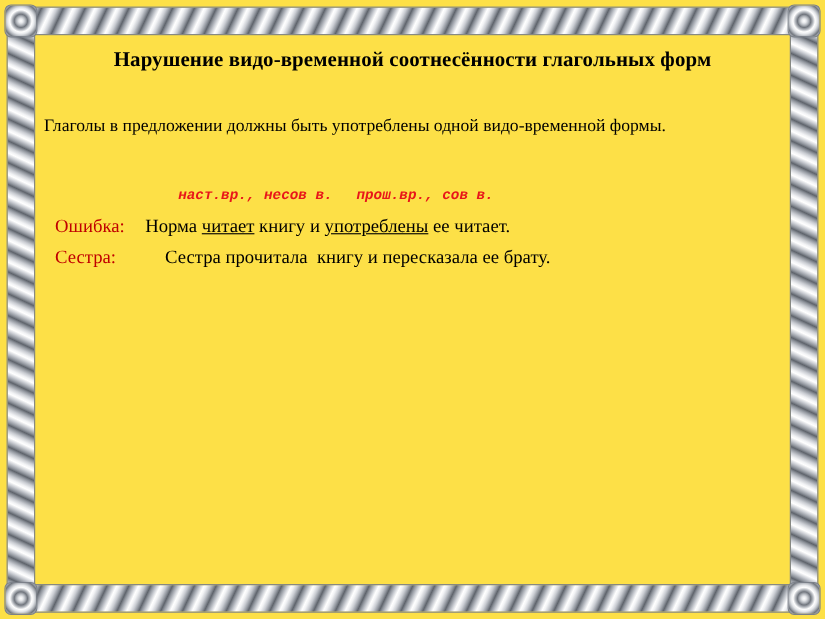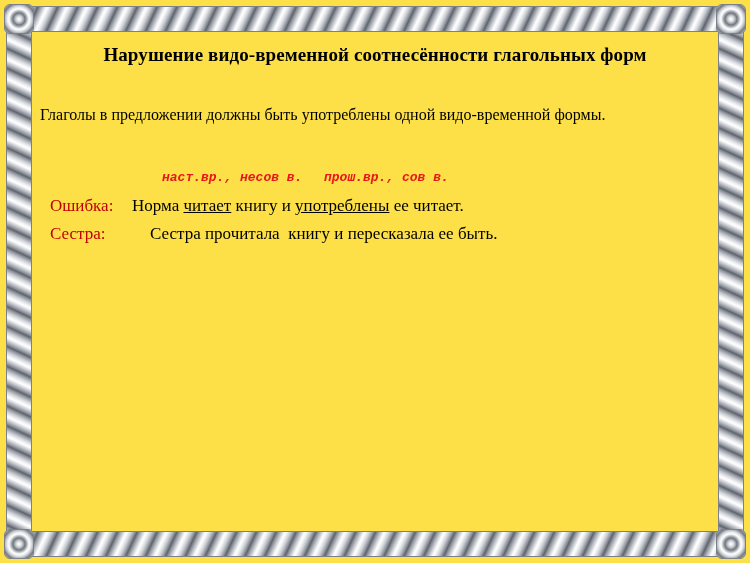--- a/index.html
+++ b/index.html
@@ -188,18 +188,18 @@
         <span class="annot-2">прош.вр., сов в.</span>
       </div>
 
       <div class="line row-error">
         <span class="tag">Ошибка:</span>
         <span class="line-body"><span>Норма </span><span class="u">читает</span><span> книгу и </span><span class="u">употреблены</span><span> ее читает.</span></span>
       </div>
 
       <div class="line row-norma">
         <span class="tag">Сестра:</span>
-        <span class="line-body">Сестра прочитала  книгу и пересказала ее быть.</span>
+        <span class="line-body">Сестра прочитала  книгу и пересказала ее брату.</span>
       </div>
 
     </div>
   </div>
 </div>
 
 </body></html>

